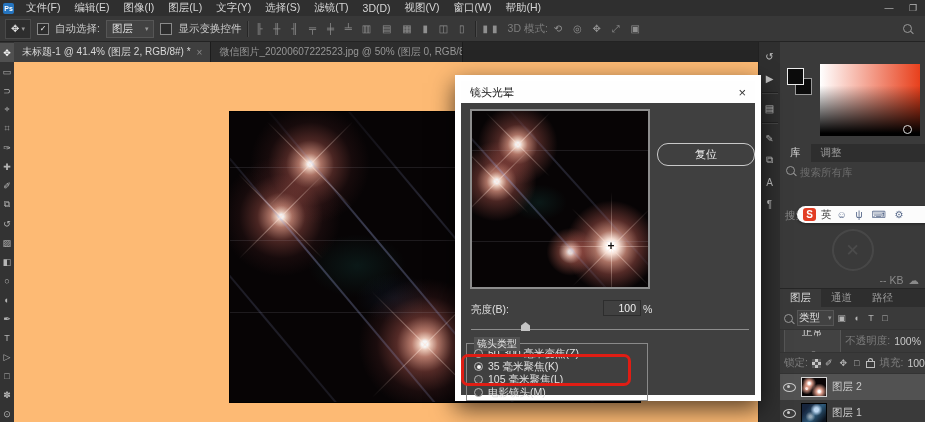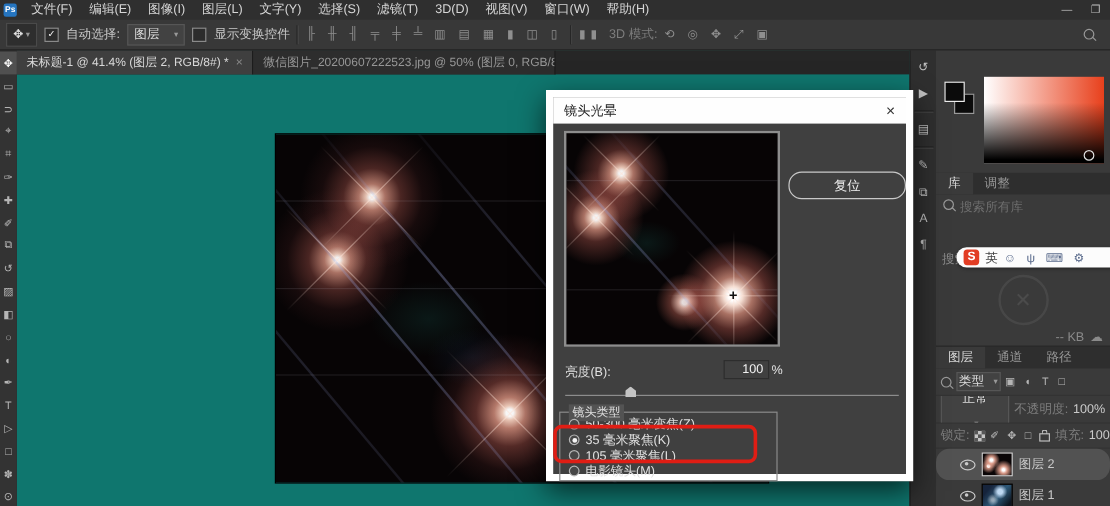--- a/index.html
+++ b/index.html
@@ -31,21 +31,21 @@
   .mag{width:7px;height:7px;border:1px solid #999;border-radius:50%;position:relative;flex:none;display:inline-block;}
   .mag::after{content:"";position:absolute;width:4px;height:1px;background:#999;
               transform:rotate(45deg);right:-3px;bottom:-1px;}
   
   .toolstrip{position:absolute;left:0;top:42px;width:14px;bottom:0;background:#333;z-index:30;
              display:flex;flex-direction:column;align-items:center;padding-top:1px;box-sizing:border-box;}
   .tool{width:14px;height:19px;display:flex;align-items:center;justify-content:center;
         font-size:9px;color:#b5b5b5;flex:none;}
   .tool.active{background:#505050;color:#fff;}
   
-  .workarea{position:absolute;left:14px;top:42px;width:744px;bottom:0;background:#0f766e;}
+  .workarea{position:absolute;left:14px;top:42px;width:744px;bottom:0;background:#fdba74;}
   .tabbar{height:20px;background:#262626;display:flex;font-size:10px;color:#969696;}
   .doctab{display:flex;align-items:center;gap:6px;padding:0 8px;background:#2d2d2d;
           border-right:1px solid #1c1c1c;white-space:nowrap;overflow:hidden;max-width:235px;}
   .doctab.active{background:#3f3f3f;color:#d8d8d8;}
   .tabclose{color:#8a8a8a;}
   .canvas{position:absolute;left:216px;top:70px;width:410px;height:290px;overflow:hidden;outline:1px solid #000;
     background:
       radial-gradient(circle at 19.5% 18%, rgba(255,255,255,.95) 0 2px, rgba(252,214,196,.9) 5px, rgba(238,160,140,.7) 11px, rgba(200,100,90,.35) 24px, rgba(140,60,60,.12) 42px, transparent 60px),
       radial-gradient(circle at 12.5% 36%, rgba(255,255,255,.95) 0 2px, rgba(252,214,196,.9) 5px, rgba(238,160,140,.7) 11px, rgba(200,100,90,.35) 24px, rgba(140,60,60,.12) 42px, transparent 60px),
       radial-gradient(circle at 47.5% 80%, rgba(255,255,255,.97) 0 3px, rgba(252,214,196,.92) 6px, rgba(238,160,140,.75) 13px, rgba(200,100,90,.4) 28px, rgba(140,60,60,.15) 48px, transparent 66px),
@@ -122,21 +122,21 @@
   .ccghost{position:absolute;left:0;right:0;top:188px;height:44px;display:flex;align-items:center;
            justify-content:center;color:rgba(255,255,255,.09);}
   .cccircle{width:38px;height:38px;border:2px solid rgba(255,255,255,.07);border-radius:50%;
             display:flex;align-items:center;justify-content:center;font-size:17px;}
   .storage{position:absolute;right:6px;top:234px;color:#8a8a8a;display:flex;gap:5px;align-items:center;}
   
   .layers{position:absolute;left:0;right:0;top:248px;bottom:0;background:#3a3a3a;border-top:1px solid #262626;}
   .lrowbar{display:flex;align-items:center;gap:4px;height:22px;padding:0 4px;white-space:nowrap;overflow:hidden;
            border-bottom:1px solid #333;}
   .lockrow{height:20px;}
-  .layerrow{display:flex;align-items:center;gap:5px;height:26px;padding:0 20px;white-space:nowrap;overflow:hidden;border-radius:11px;}
+  .layerrow{display:flex;align-items:center;gap:5px;height:26px;padding:0 3px;white-space:nowrap;overflow:hidden;}
   .layerrow.selected{background:#525252;}
   .eye{width:11px;height:7px;border:1px solid #c9c9c9;border-radius:50%;position:relative;flex:none;}
   .eye::after{content:"";position:absolute;left:3px;top:1px;width:3px;height:3px;background:#c9c9c9;border-radius:50%;}
   .thumb{width:26px;height:20px;flex:none;box-sizing:border-box;}
   .th1{border:1px solid #d6d6d6;background:
        radial-gradient(circle at 30% 30%, #fff 0 1px, rgba(240,170,150,.85) 3px, transparent 7px),
        radial-gradient(circle at 20% 58%, #fff 0 1px, rgba(240,170,150,.8) 2px, transparent 6px),
        radial-gradient(circle at 72% 75%, #fff 0 1px, rgba(240,170,150,.9) 3px, transparent 8px),#0a0506;}
   .th2{border:1px solid #000;background:
        radial-gradient(circle at 60% 32%, rgba(205,230,255,.9) 0 2px, transparent 6px),

